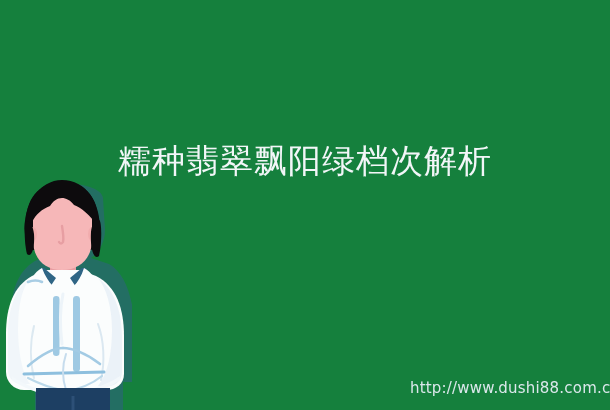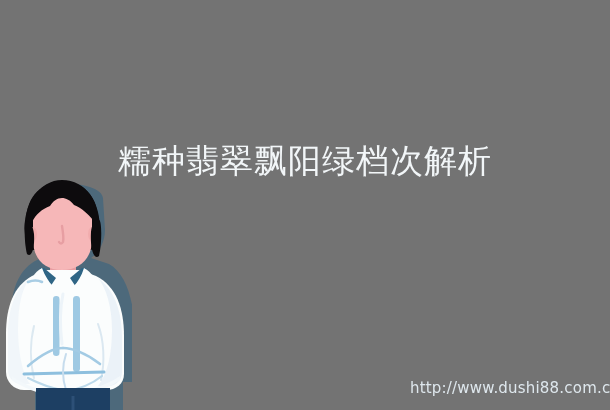--- a/index.html
+++ b/index.html
@@ -9,21 +9,21 @@
   body {
     width: 610px;
     height: 410px;
     overflow: hidden;
     font-family: "Liberation Sans", sans-serif;
   }
   #canvas {
     position: relative;
     width: 610px;
     height: 410px;
-    background: #737373;
+    background: #15803d;
     overflow: hidden;
   }
   #title {
     position: absolute;
     left: 0;
     top: 141px;
     width: 610px;
     text-align: center;
     color: #f2f6f8;
     font-family: "DejaVu Sans", "Liberation Sans", sans-serif;

